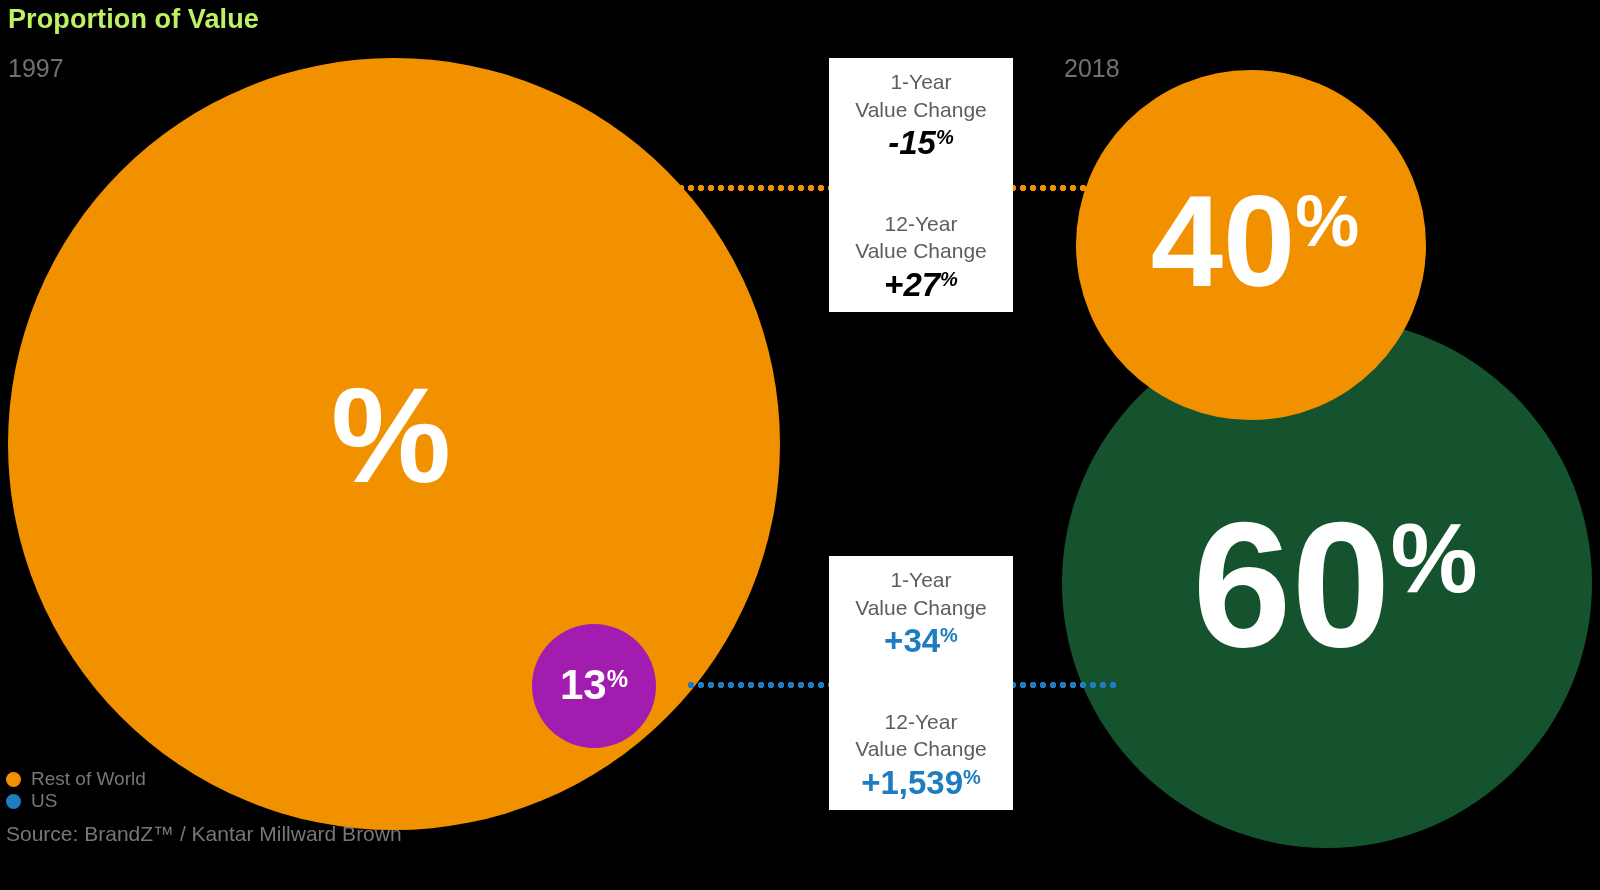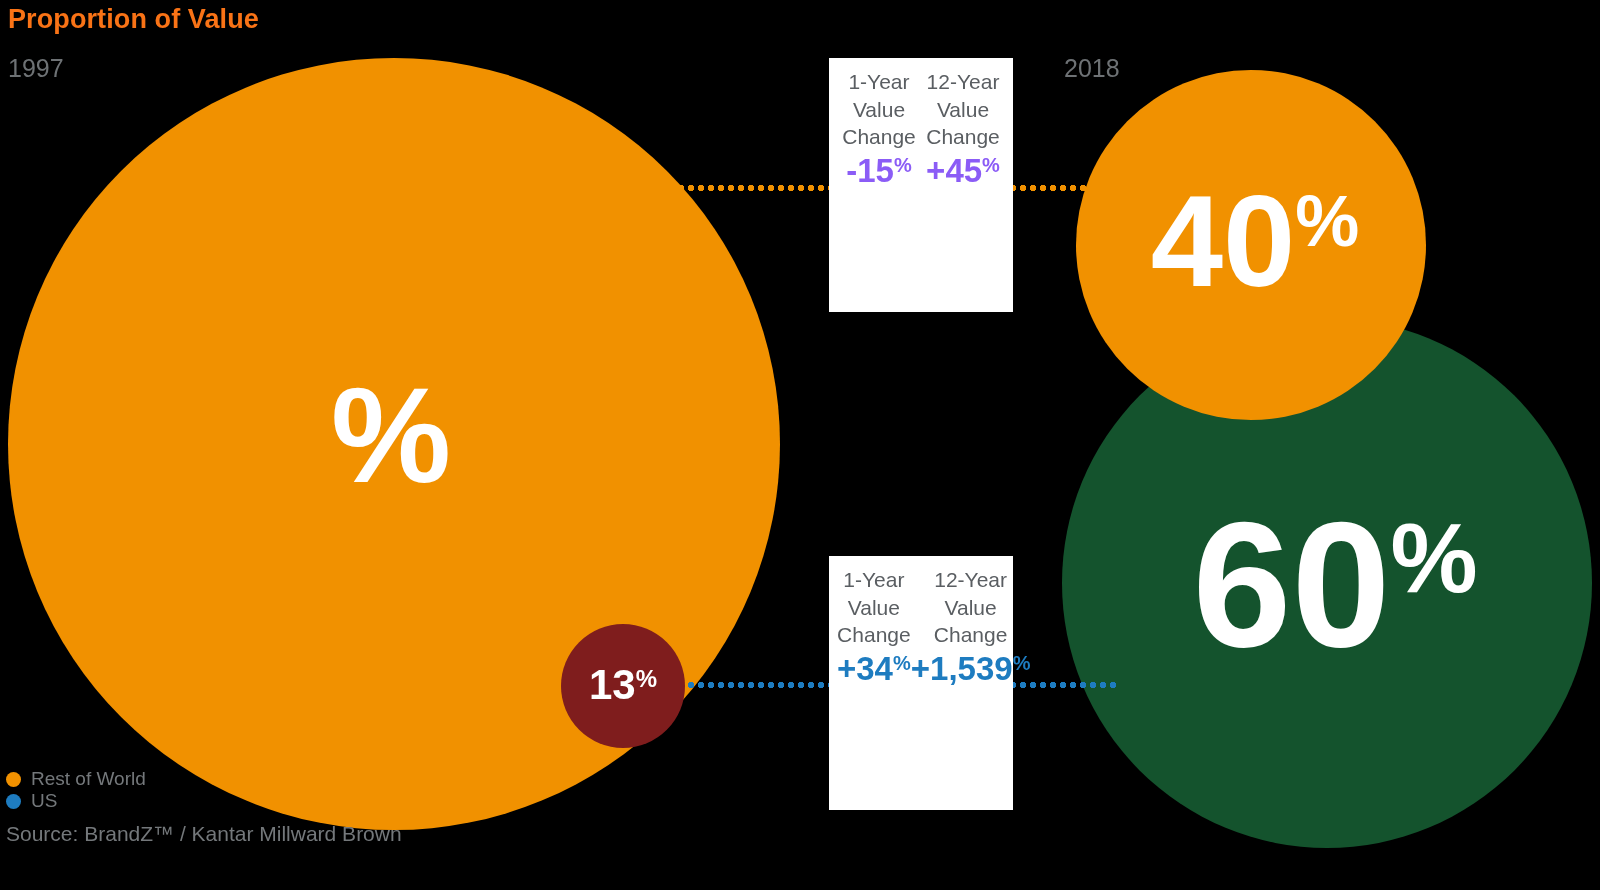--- a/index.html
+++ b/index.html
@@ -16,21 +16,21 @@
     font-family: "Liberation Sans", sans-serif;
   }
 
   
   #chart-title {
     position: absolute;
     left: 8px;
     top: 4px;
     font-size: 27px;
     font-weight: 600;
-    color: #f97316;
+    color: #bef264;
     letter-spacing: 0.1px;
     white-space: nowrap;
   }
   .year-label {
     position: absolute;
     font-size: 25px;
     color: #6E7275;
     font-weight: 400;
     white-space: nowrap;
   }
@@ -64,23 +64,23 @@
     background: #F19100;
     z-index: 2;
   }
   #bubble-2006-row .bubble-value {
     font-size: 250px;
     transform: translate(-3px, -18px);
   }
   #bubble-2006-row .pct { font-size: 135px; padding-top: 18px; }
 
   #bubble-2006-us {
-    left: 561px; top: 624px;
+    left: 532px; top: 624px;
     width: 124px; height: 124px;
-    background: #7f1d1d;
+    background: #a21caf;
     z-index: 4;
   }
   #bubble-2006-us .bubble-value {
     font-size: 42px;
     transform: translateY(-1px);
   }
   #bubble-2006-us .pct { font-size: 24px; padding-top: 3px; }
 
   #bubble-2018-row {
     left: 1076px; top: 70px;
@@ -129,20 +129,21 @@
   #connector-top-right  { left: 1008px; top: 185px; width: 110px; }
   #connector-bot-left   { left: 686px;  top: 682px; width: 146px; }
   #connector-bot-right  { left: 1008px; top: 682px; width: 110px; }
 
   
   .callout {
     position: absolute;
     background: #FFFFFF;
     z-index: 5;
     display: flex;
+    flex-direction: column;
     justify-content: space-between;
     box-sizing: border-box;
     padding: 10px 8px 8px 8px;
   }
   #callout-row   { left: 829px; top: 58px;  width: 184px; height: 254px; }
   #callout-us    { left: 829px; top: 556px; width: 184px; height: 254px; }
 
   .callout-block {
     text-align: center;
   }
@@ -160,21 +161,21 @@
     white-space: nowrap;
     display: inline-flex;
     align-items: flex-start;
     justify-content: center;
   }
   .callout-value .pct {
     font-size: 20px;
     font-weight: 700;
     padding-top: 2px;
   }
-  .val-orange { color: #8b5cf6; }
+  .val-orange { color: #000000; font-style: italic; }
   .val-blue   { color: #1E7CC0; }
 
   
   #legend {
     position: absolute;
     left: 6px;
     top: 768px;
     z-index: 6;
   }
   .legend-row {
@@ -256,21 +257,21 @@
 Value Change</div>
       <div class="callout-value val-orange">
         <span>-15</span>
           <span class="pct">%</span>
       </div>
     </div>
     <div class="callout-block">
       <div class="callout-label">12-Year
 Value Change</div>
       <div class="callout-value val-orange">
-        <span>+45</span>
+        <span>+27</span>
           <span class="pct">%</span>
       </div>
     </div>
   </div>
 
   <div class="callout" id="callout-us">
     <div class="callout-block">
       <div class="callout-label">1-Year
 Value Change</div>
       <div class="callout-value val-blue">

